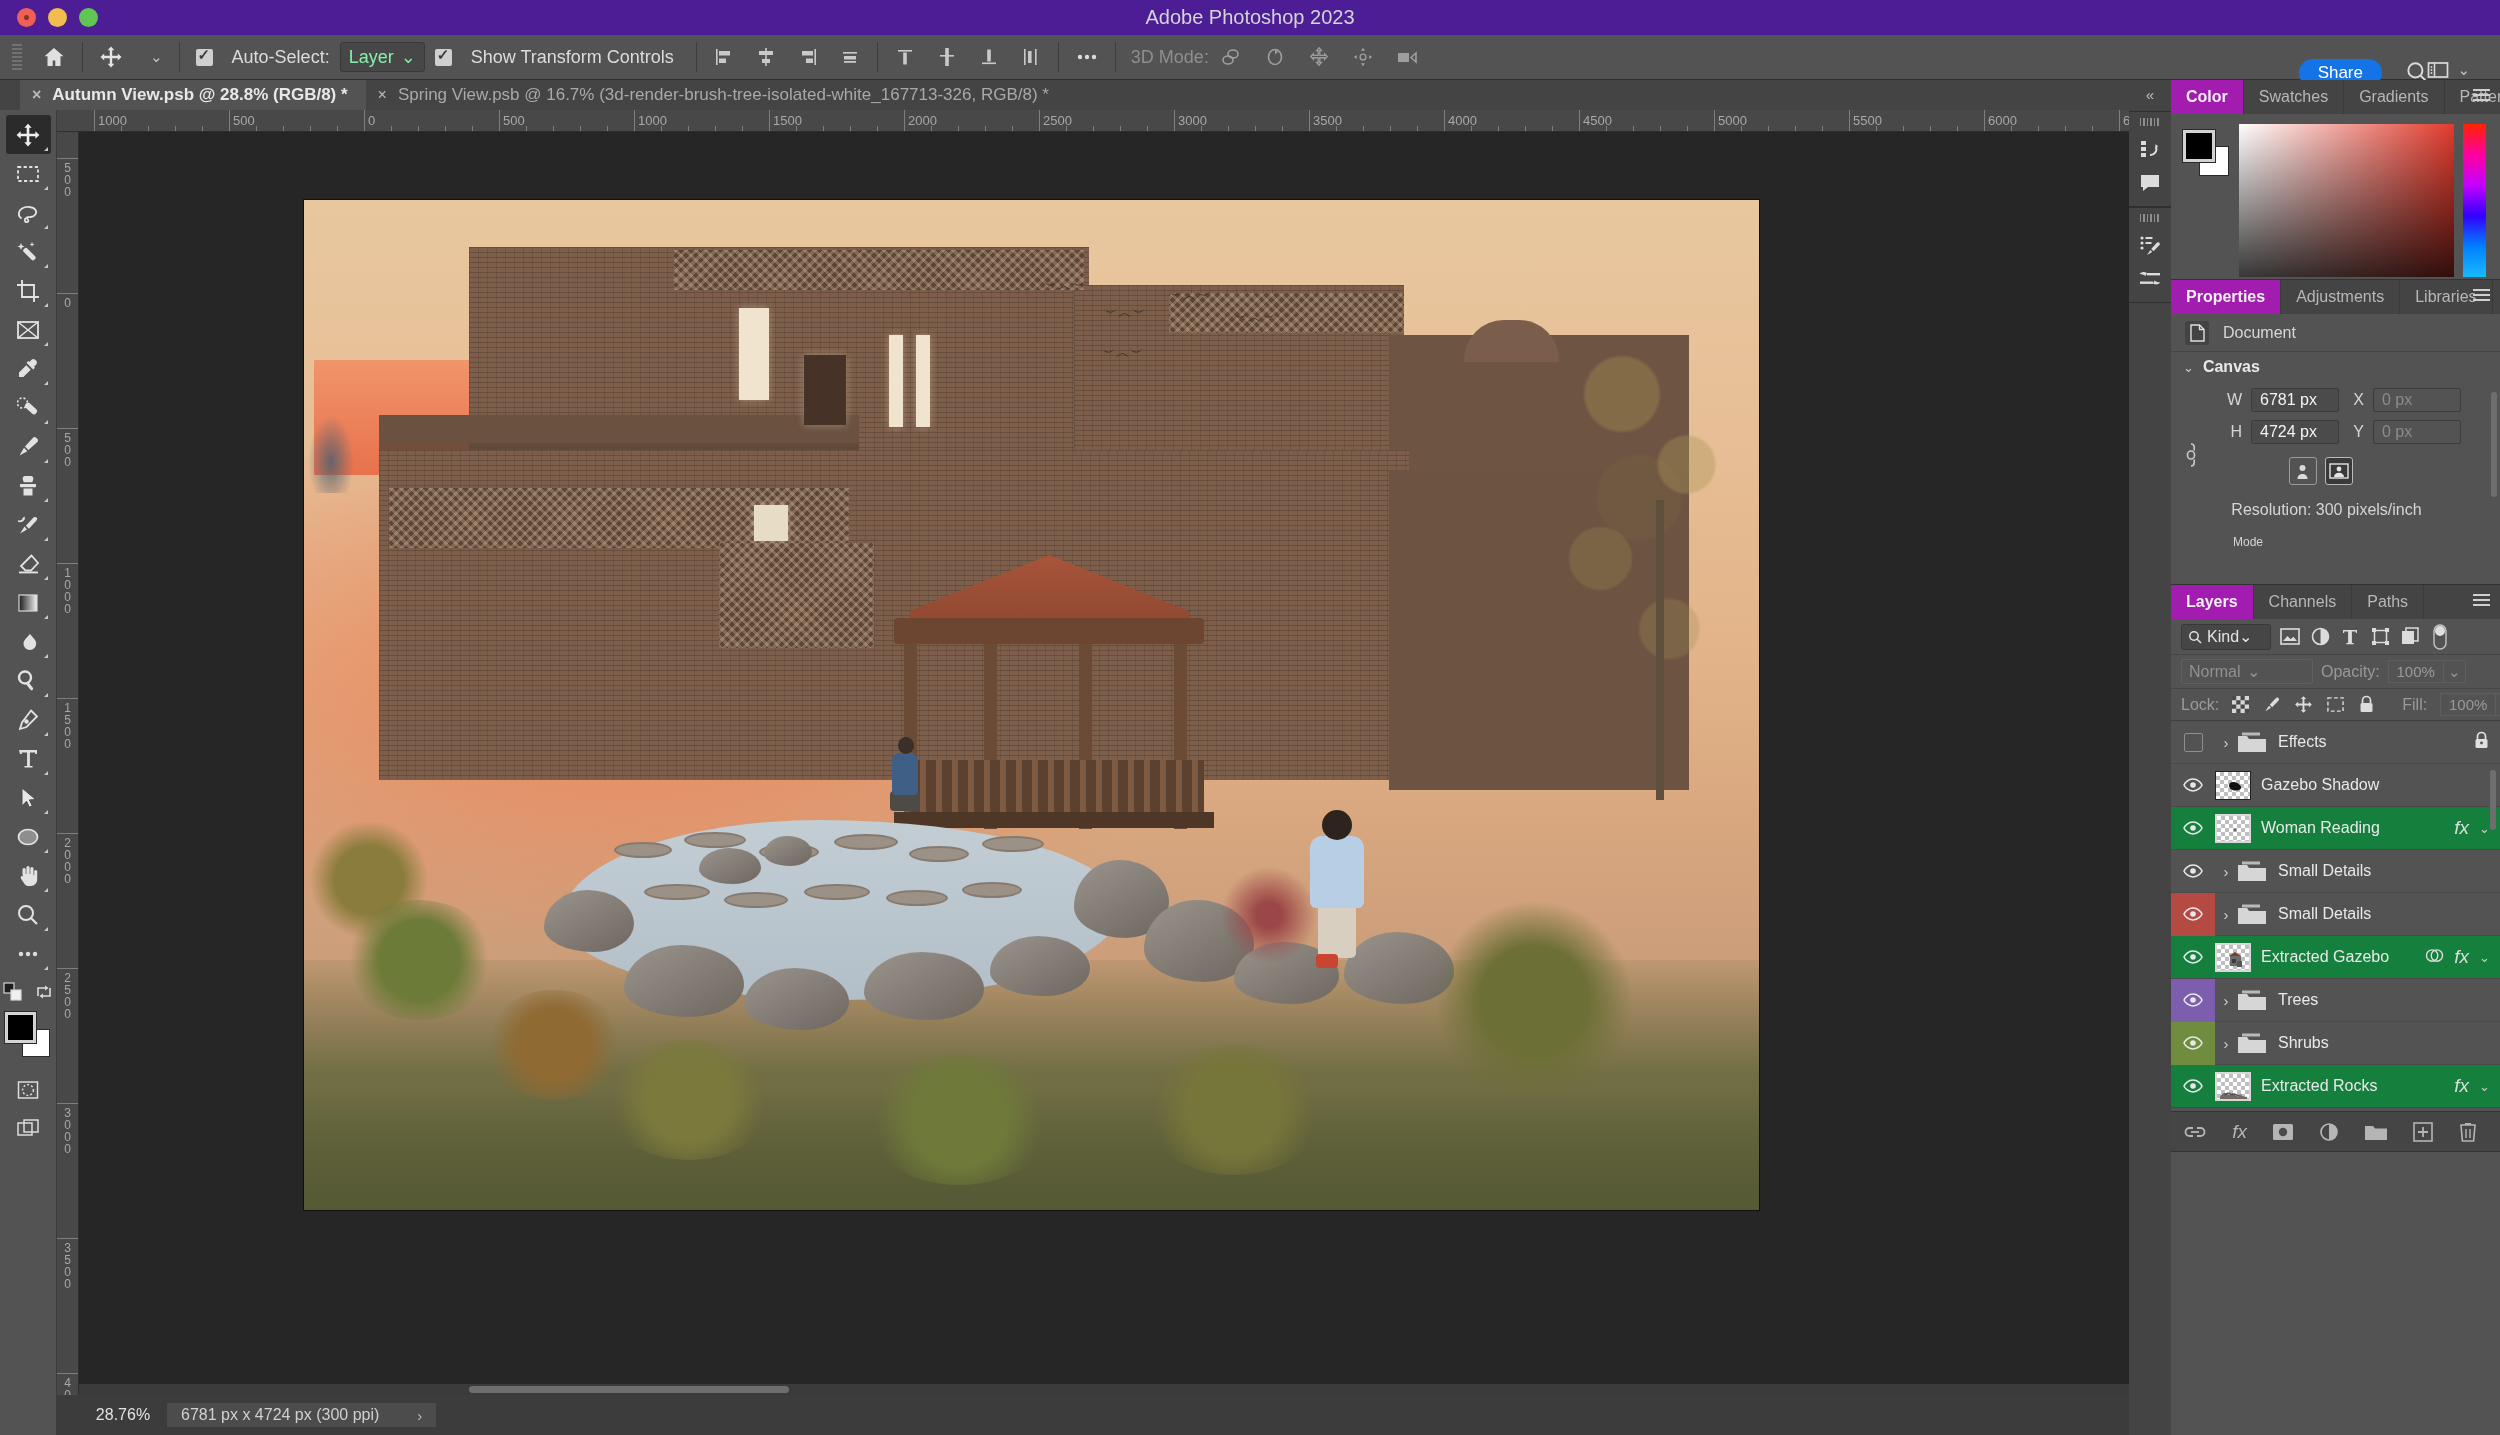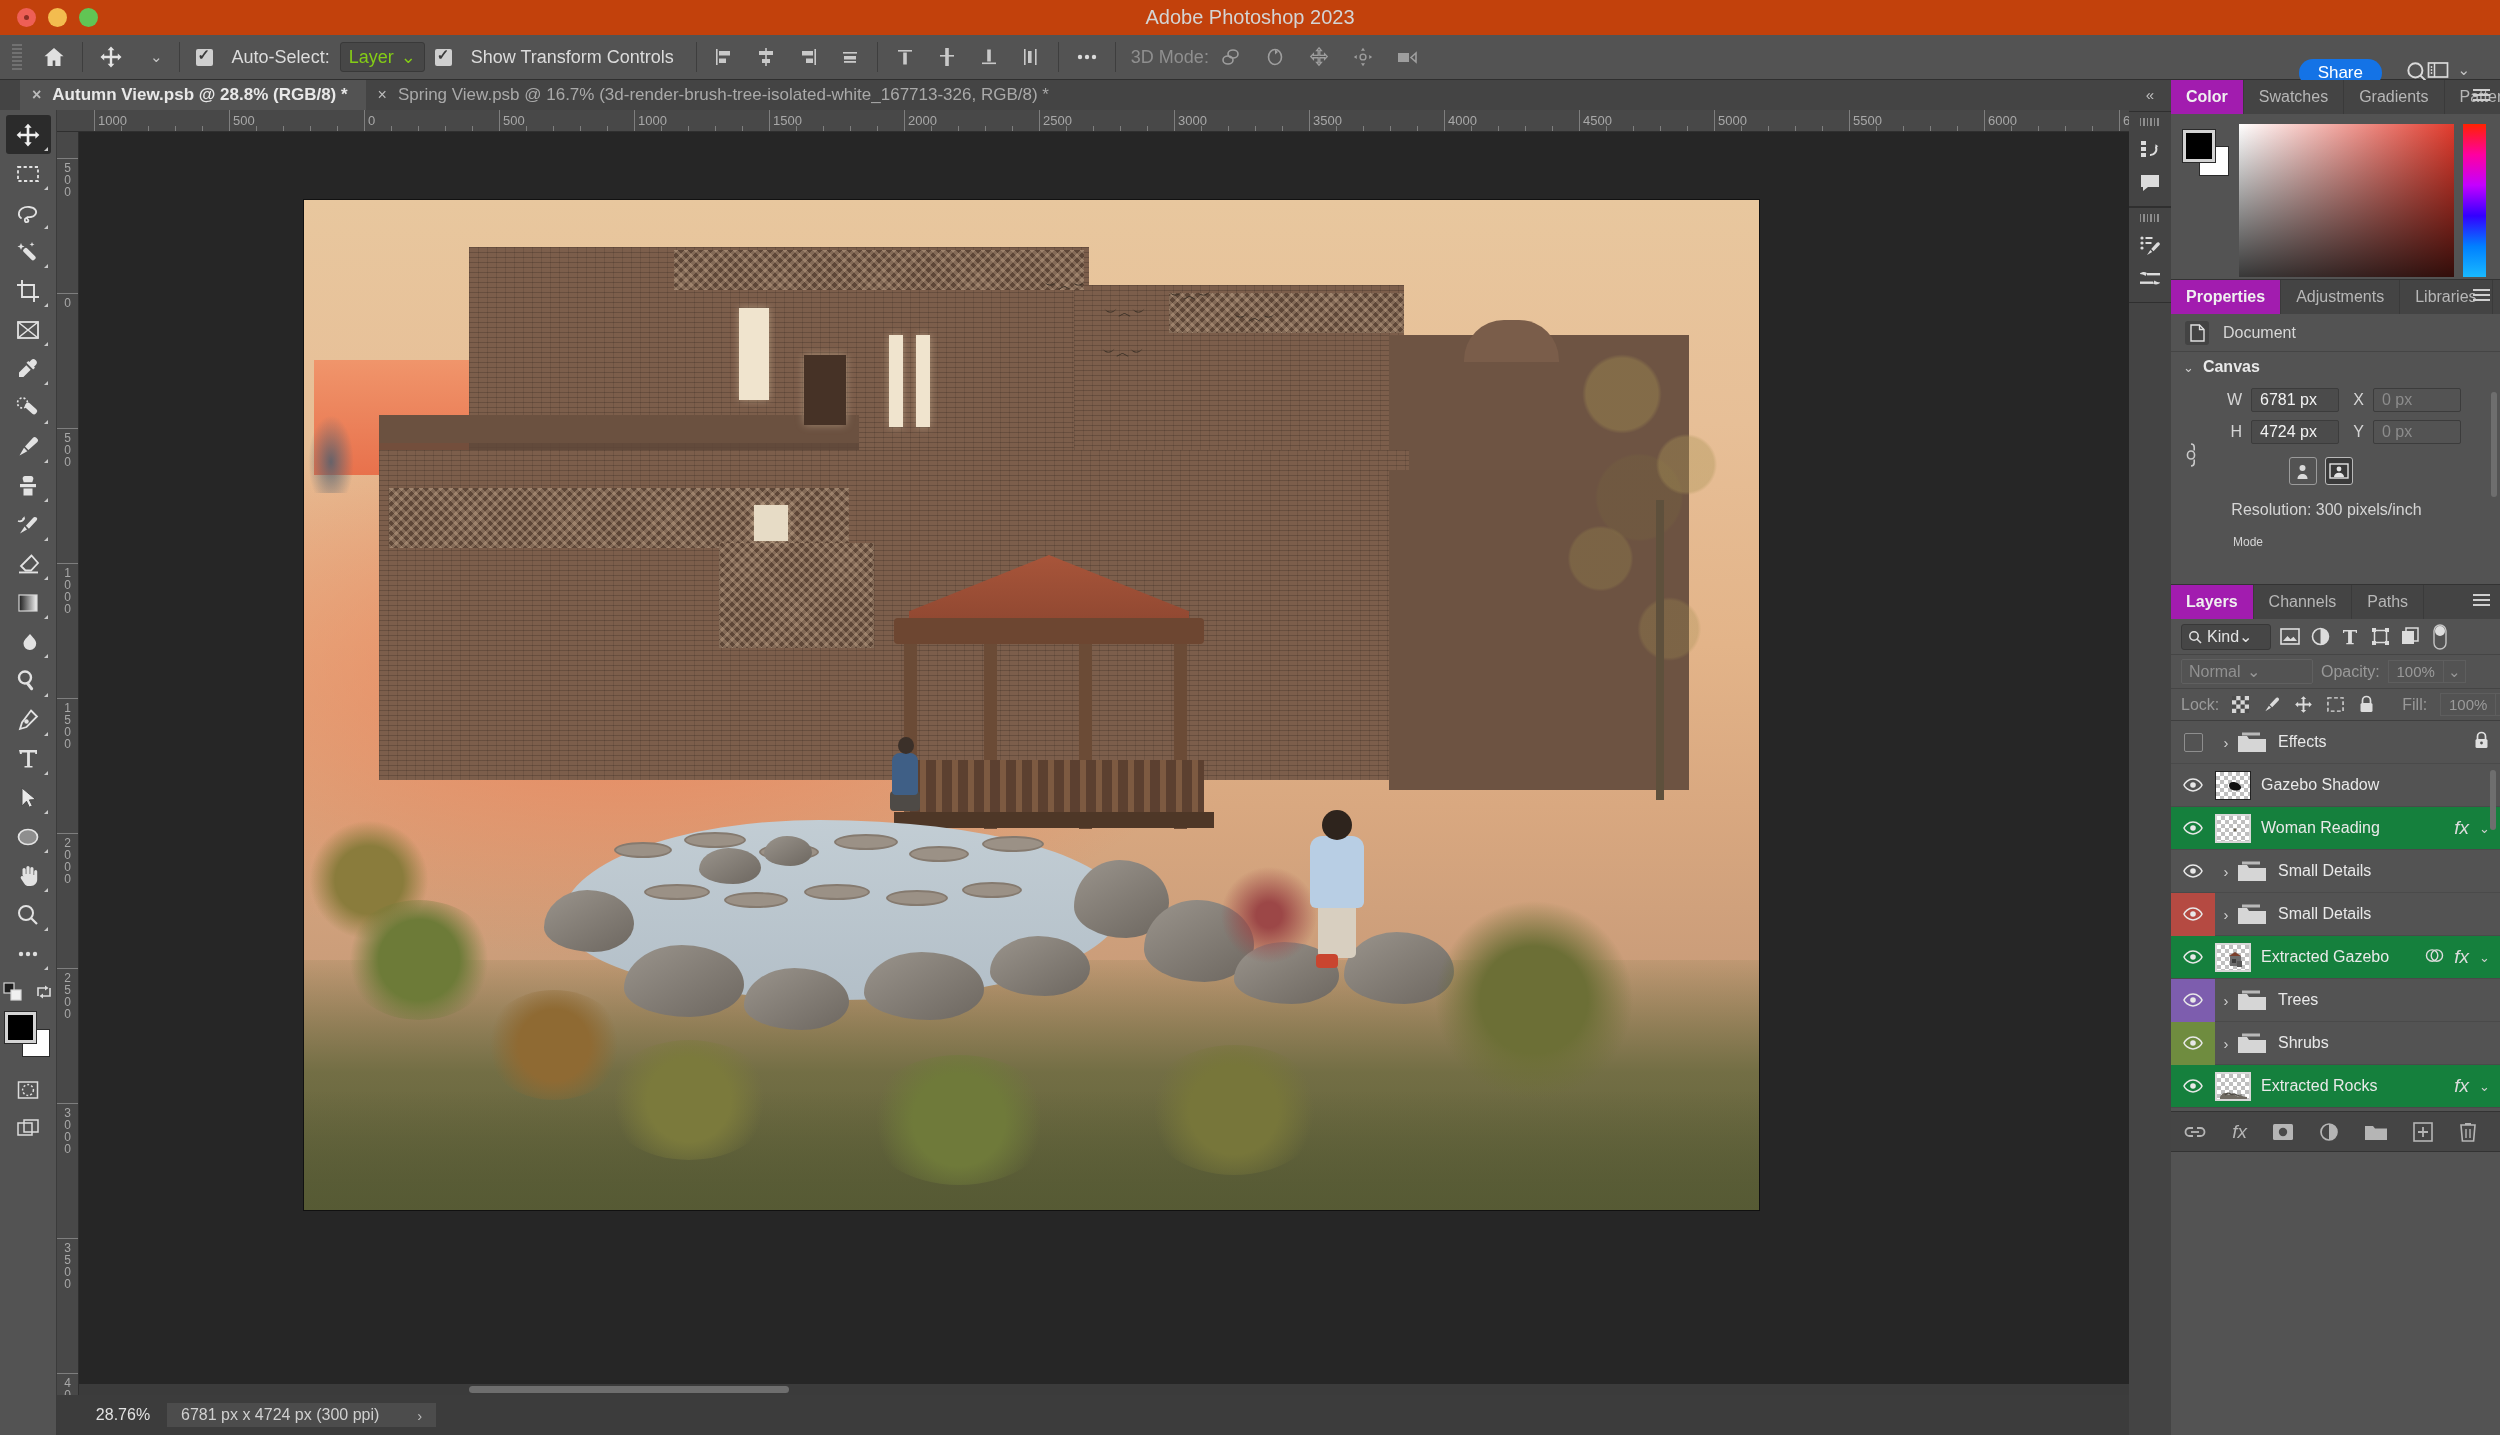--- a/index.html
+++ b/index.html
@@ -8,21 +8,21 @@
     background: #3c3c3c;
     font-family: "Liberation Sans", sans-serif;
     overflow: hidden;
     -webkit-font-smoothing: antialiased;
   }
   .app { position: relative; width: 2500px; height: 1435px; background: #535353; }
 
   
   .titlebar {
     position: absolute; top: 0; left: 0; width: 2500px; height: 35px;
-    background: #c2410c; display: flex; align-items: center;
+    background: #4c1d95; display: flex; align-items: center;
   }
   .traffic { display: flex; gap: 12px; margin-left: 17px; }
   .tl { width: 19px; height: 19px; border-radius: 50%; }
   .tl.r { background: #ee5f56; } .tl.y { background: #f3bc4f; } .tl.g { background: #61c554; }
   .tl .dot { width:5px;height:5px;border-radius:50%;background:#8d2f26;margin:7px auto;}
   .title-text {
     position: absolute; left: 0; right: 0; text-align: center;
     font-size: 20px; color: #d4d4d4;
   }
 
@@ -39,21 +39,21 @@
   .vsep { width:1px; height:30px; background:#3e3e3e; margin:0 6px; }
   .ck { width: 17px; height: 17px; background:#cfcfcf; border-radius:2px; position:relative; }
   .ck:after { content:"✓"; position:absolute; top:-3px; left:2px; font-size:15px; color:#3b3b3b; font-weight:bold;}
   .olabel { font-size: 18px; color: #dcdcdc; margin-left: 9px; white-space: nowrap; }
   .odim { font-size: 18px; color: #8f8f8f; margin-left: 9px; white-space: nowrap;}
   .dropdown {
     display:flex; align-items:center; justify-content:space-between;
     background:#474747; border:1px solid #393939; border-radius:3px;
     height:30px; padding:0 8px; margin-left:10px; min-width:72px; cursor:pointer;
   }
-  .dropdown span { font-size: 18px; color:#84cc16;}
+  .dropdown span { font-size: 18px; color:#86efac;}
   .chev-thin { color:#c8c8c8; font-size:15px; margin-left:7px;}
   svg.i { display:block; }
 
   .share-btn {
     position:absolute; right:118px; top:24px; height:28px; padding:0 19px;
     background:#1473e6; color:#fff; font-size:17px; border-radius:15px;
     display:flex; align-items:center; cursor:pointer;
   }
 
   

